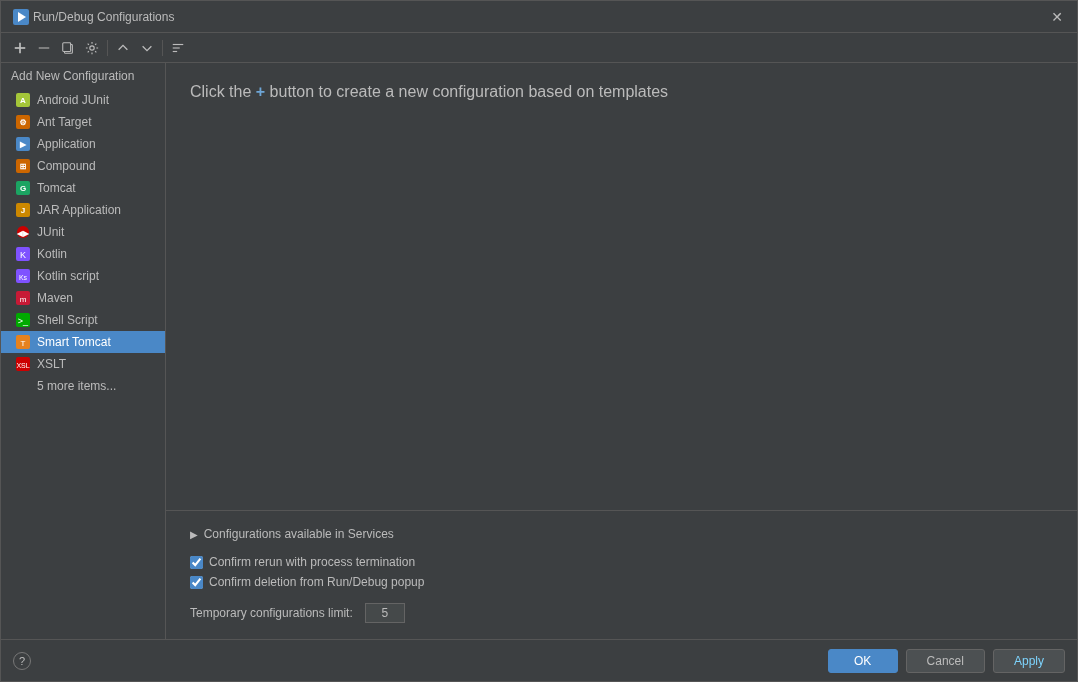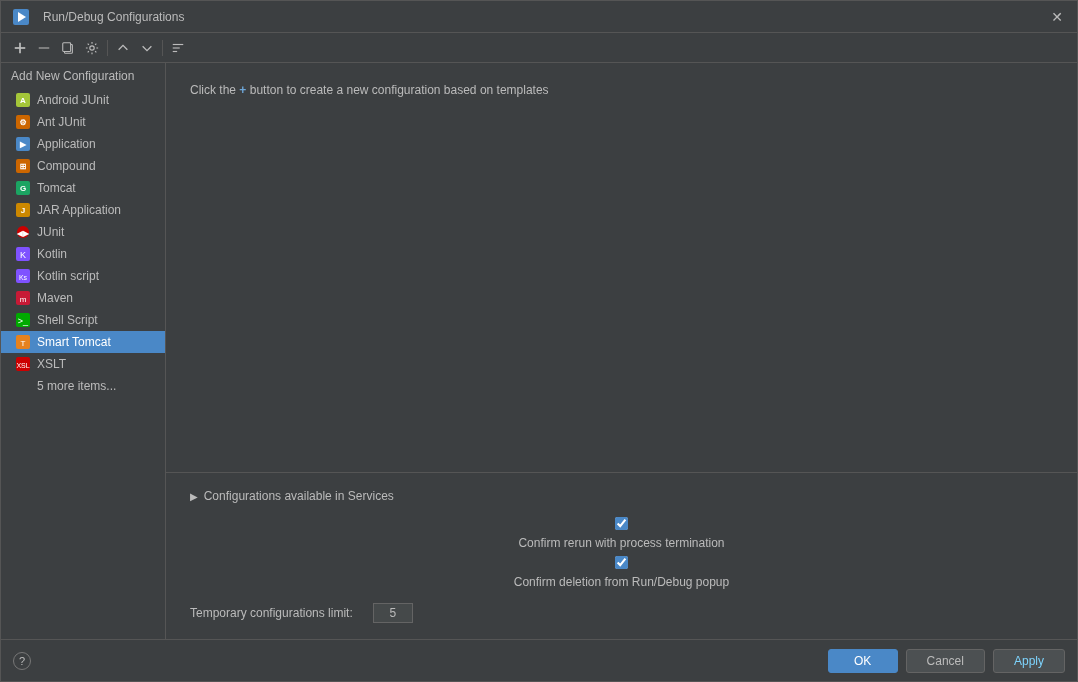--- a/index.html
+++ b/index.html
@@ -26,21 +26,21 @@
       padding: 8px 12px;
       display: flex;
       align-items: center;
       justify-content: space-between;
       height: 32px;
       flex-shrink: 0;
     }
     .title-bar-left {
       display: flex;
       align-items: center;
-      gap: 14px;
+      gap: 4px;
     }
     .title-icon {
       width: 16px;
       height: 16px;
     }
     .title-text {
       color: #bbbbbb;
       font-size: 12px;
     }
     .title-close {
@@ -131,21 +131,21 @@
       background: #3c3f41;
       overflow: hidden;
     }
     .main-content {
       flex: 1;
       padding: 20px 24px;
       overflow-y: auto;
     }
     .welcome-text {
       color: #bbbbbb;
-      font-size: 12px;
+      font-size: 16px;
       margin-bottom: 20px;
     }
     .welcome-text .plus-icon {
       color: #6ea6d7;
       font-weight: bold;
     }
     .bottom-section {
       border-top: 1px solid #555555;
       padding: 10px 24px;
     }
@@ -166,31 +166,30 @@
       display: flex;
       flex-direction: column;
       gap: 6px;
     }
     .checkbox-row {
       display: flex;
       align-items: center;
       gap: 6px;
       font-size: 12px;
       color: #bbbbbb;
-      flex-direction: column;
     }
     .checkbox-row input[type="checkbox"] {
       width: 13px;
       height: 13px;
       accent-color: #4a88c7;
     }
     .temp-config-row {
       display: flex;
       align-items: center;
-      gap: 20px;
+      gap: 12px;
       font-size: 12px;
       color: #bbbbbb;
       padding: 6px 0;
     }
     .temp-input {
       width: 40px;
       background: #45494a;
       border: 1px solid #646464;
       color: #bbbbbb;
       padding: 2px 4px;
@@ -344,21 +343,21 @@
         <div class="sidebar-item-icon">
           <div class="icon-box icon-android">A</div>
         </div>
         <span>Android JUnit</span>
       </div>
 
       <div class="sidebar-item">
         <div class="sidebar-item-icon">
           <div class="icon-box icon-ant">⚙</div>
         </div>
-        <span>Ant JUnit</span>
+        <span>Ant Target</span>
       </div>
 
       <div class="sidebar-item">
         <div class="sidebar-item-icon">
           <div class="icon-box icon-app">▶</div>
         </div>
         <span>Application</span>
       </div>
 
       <div class="sidebar-item">

